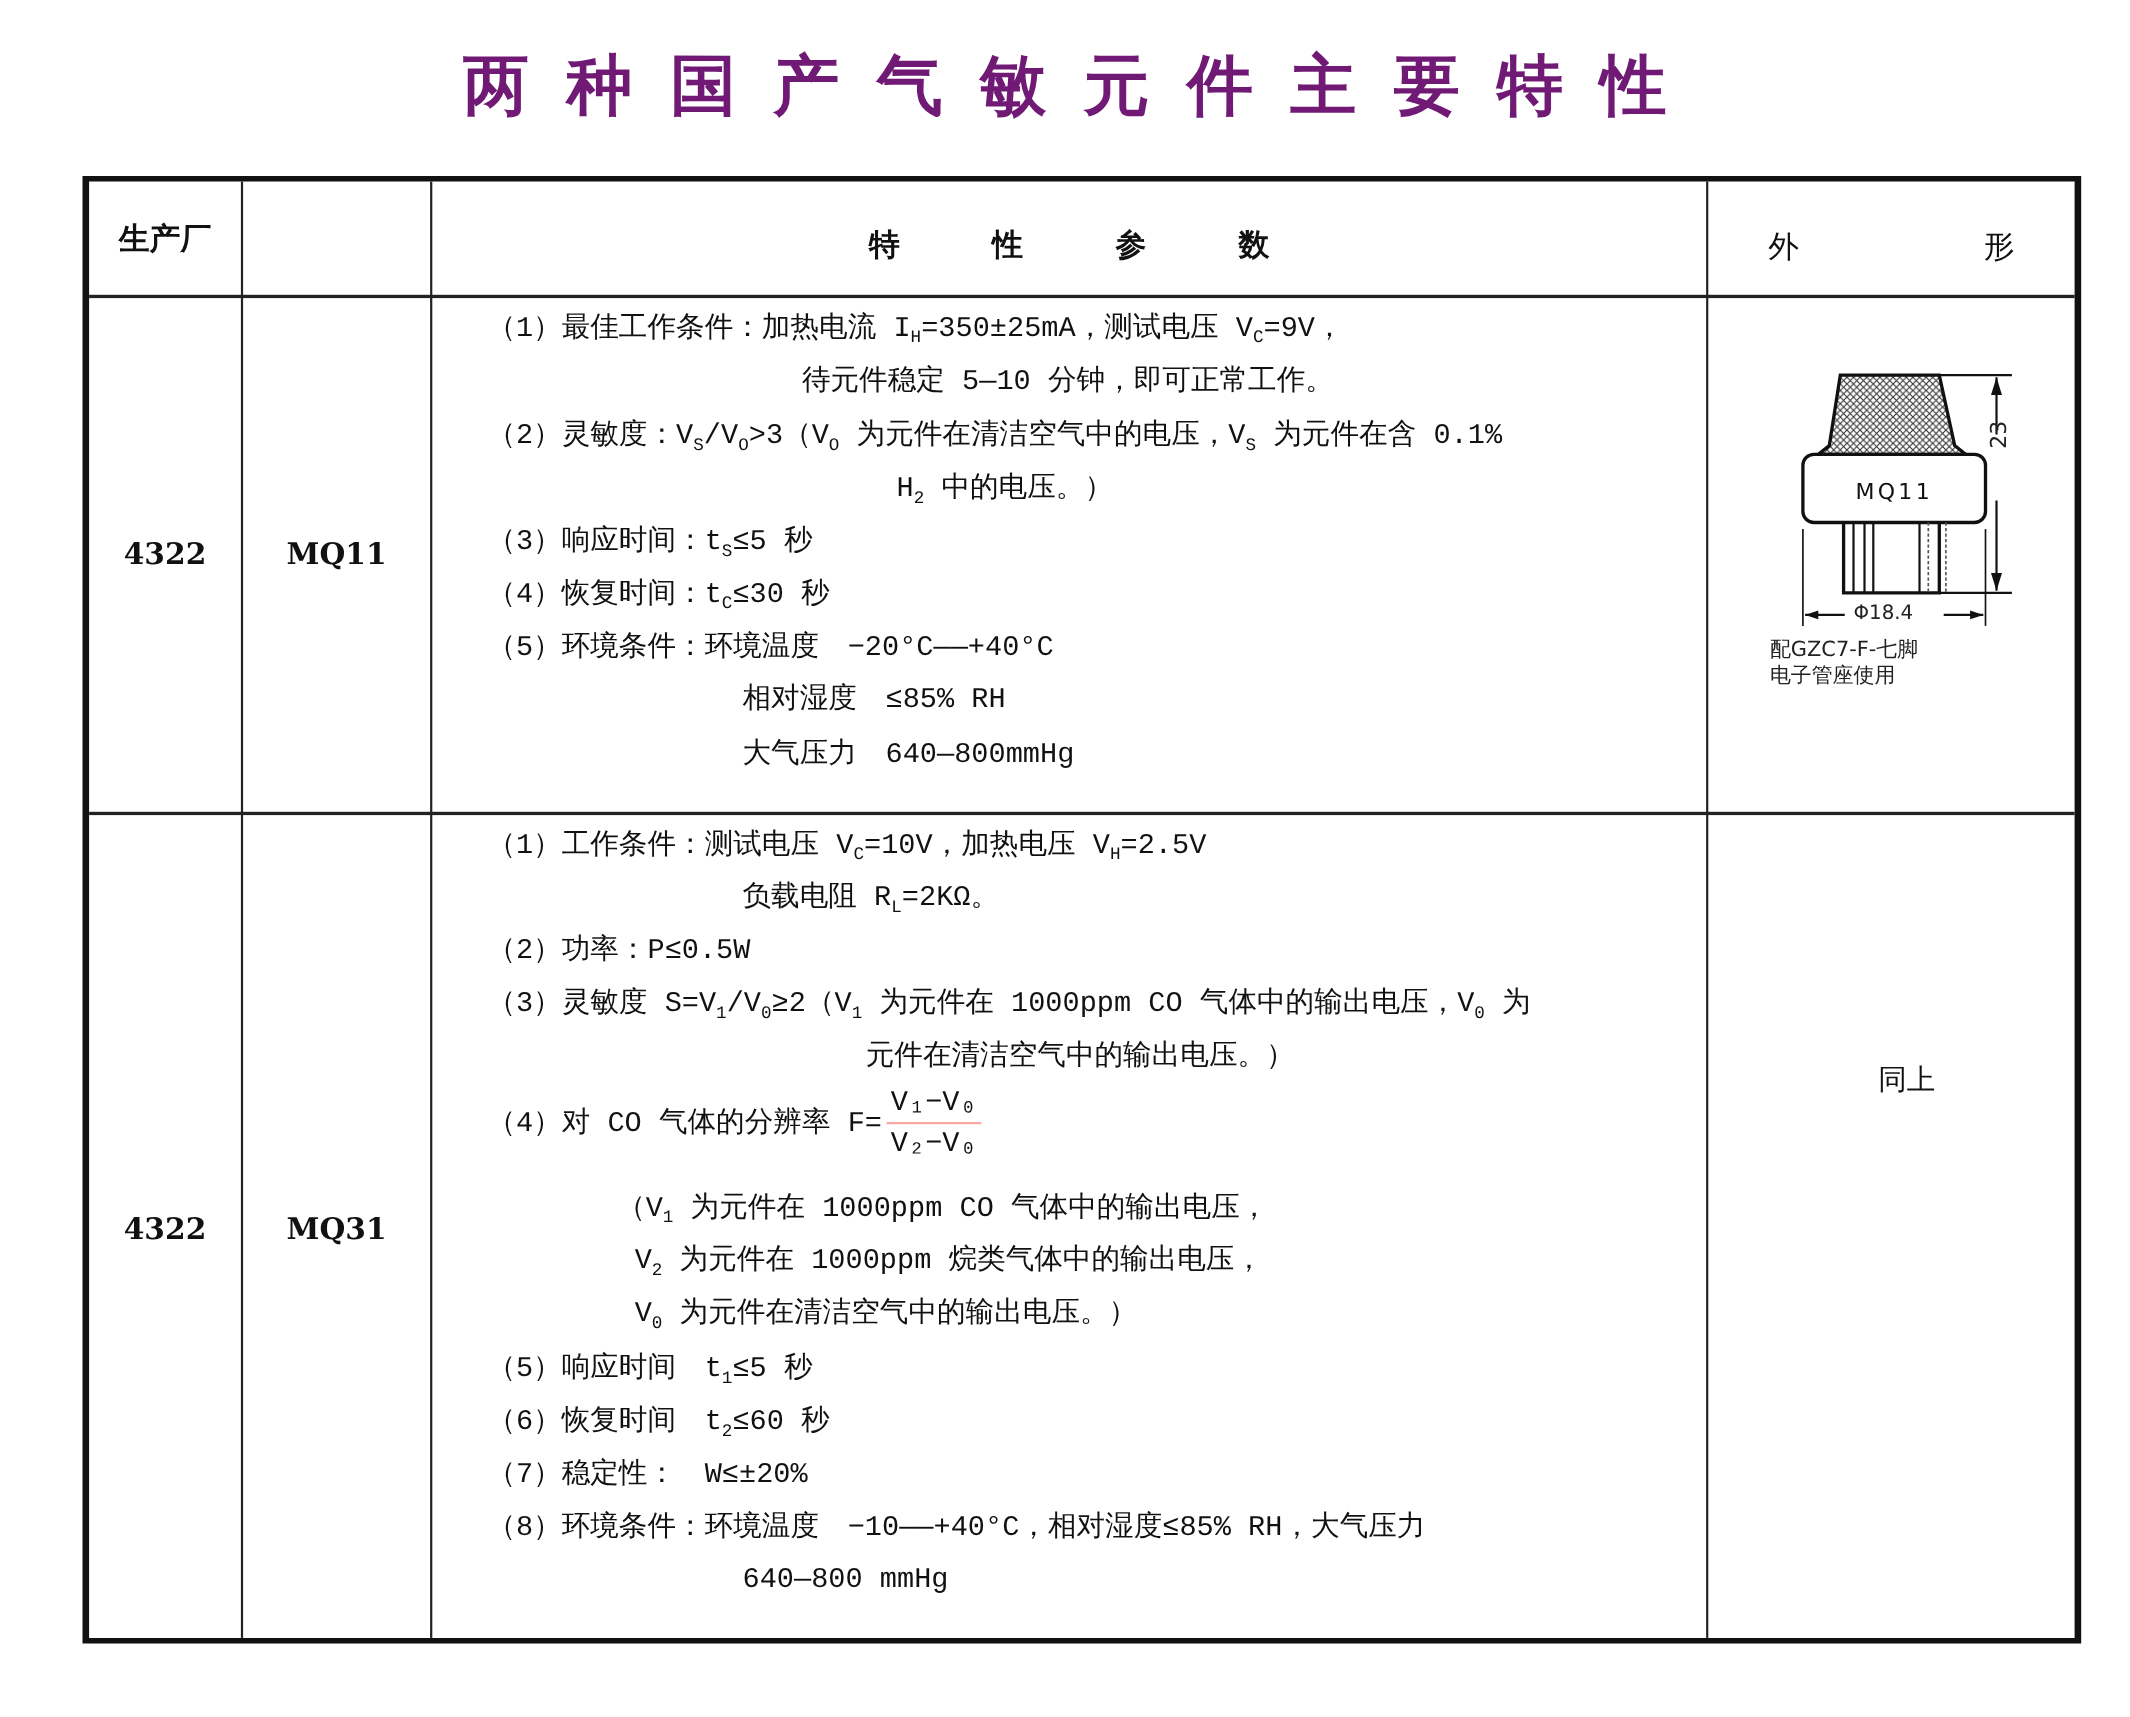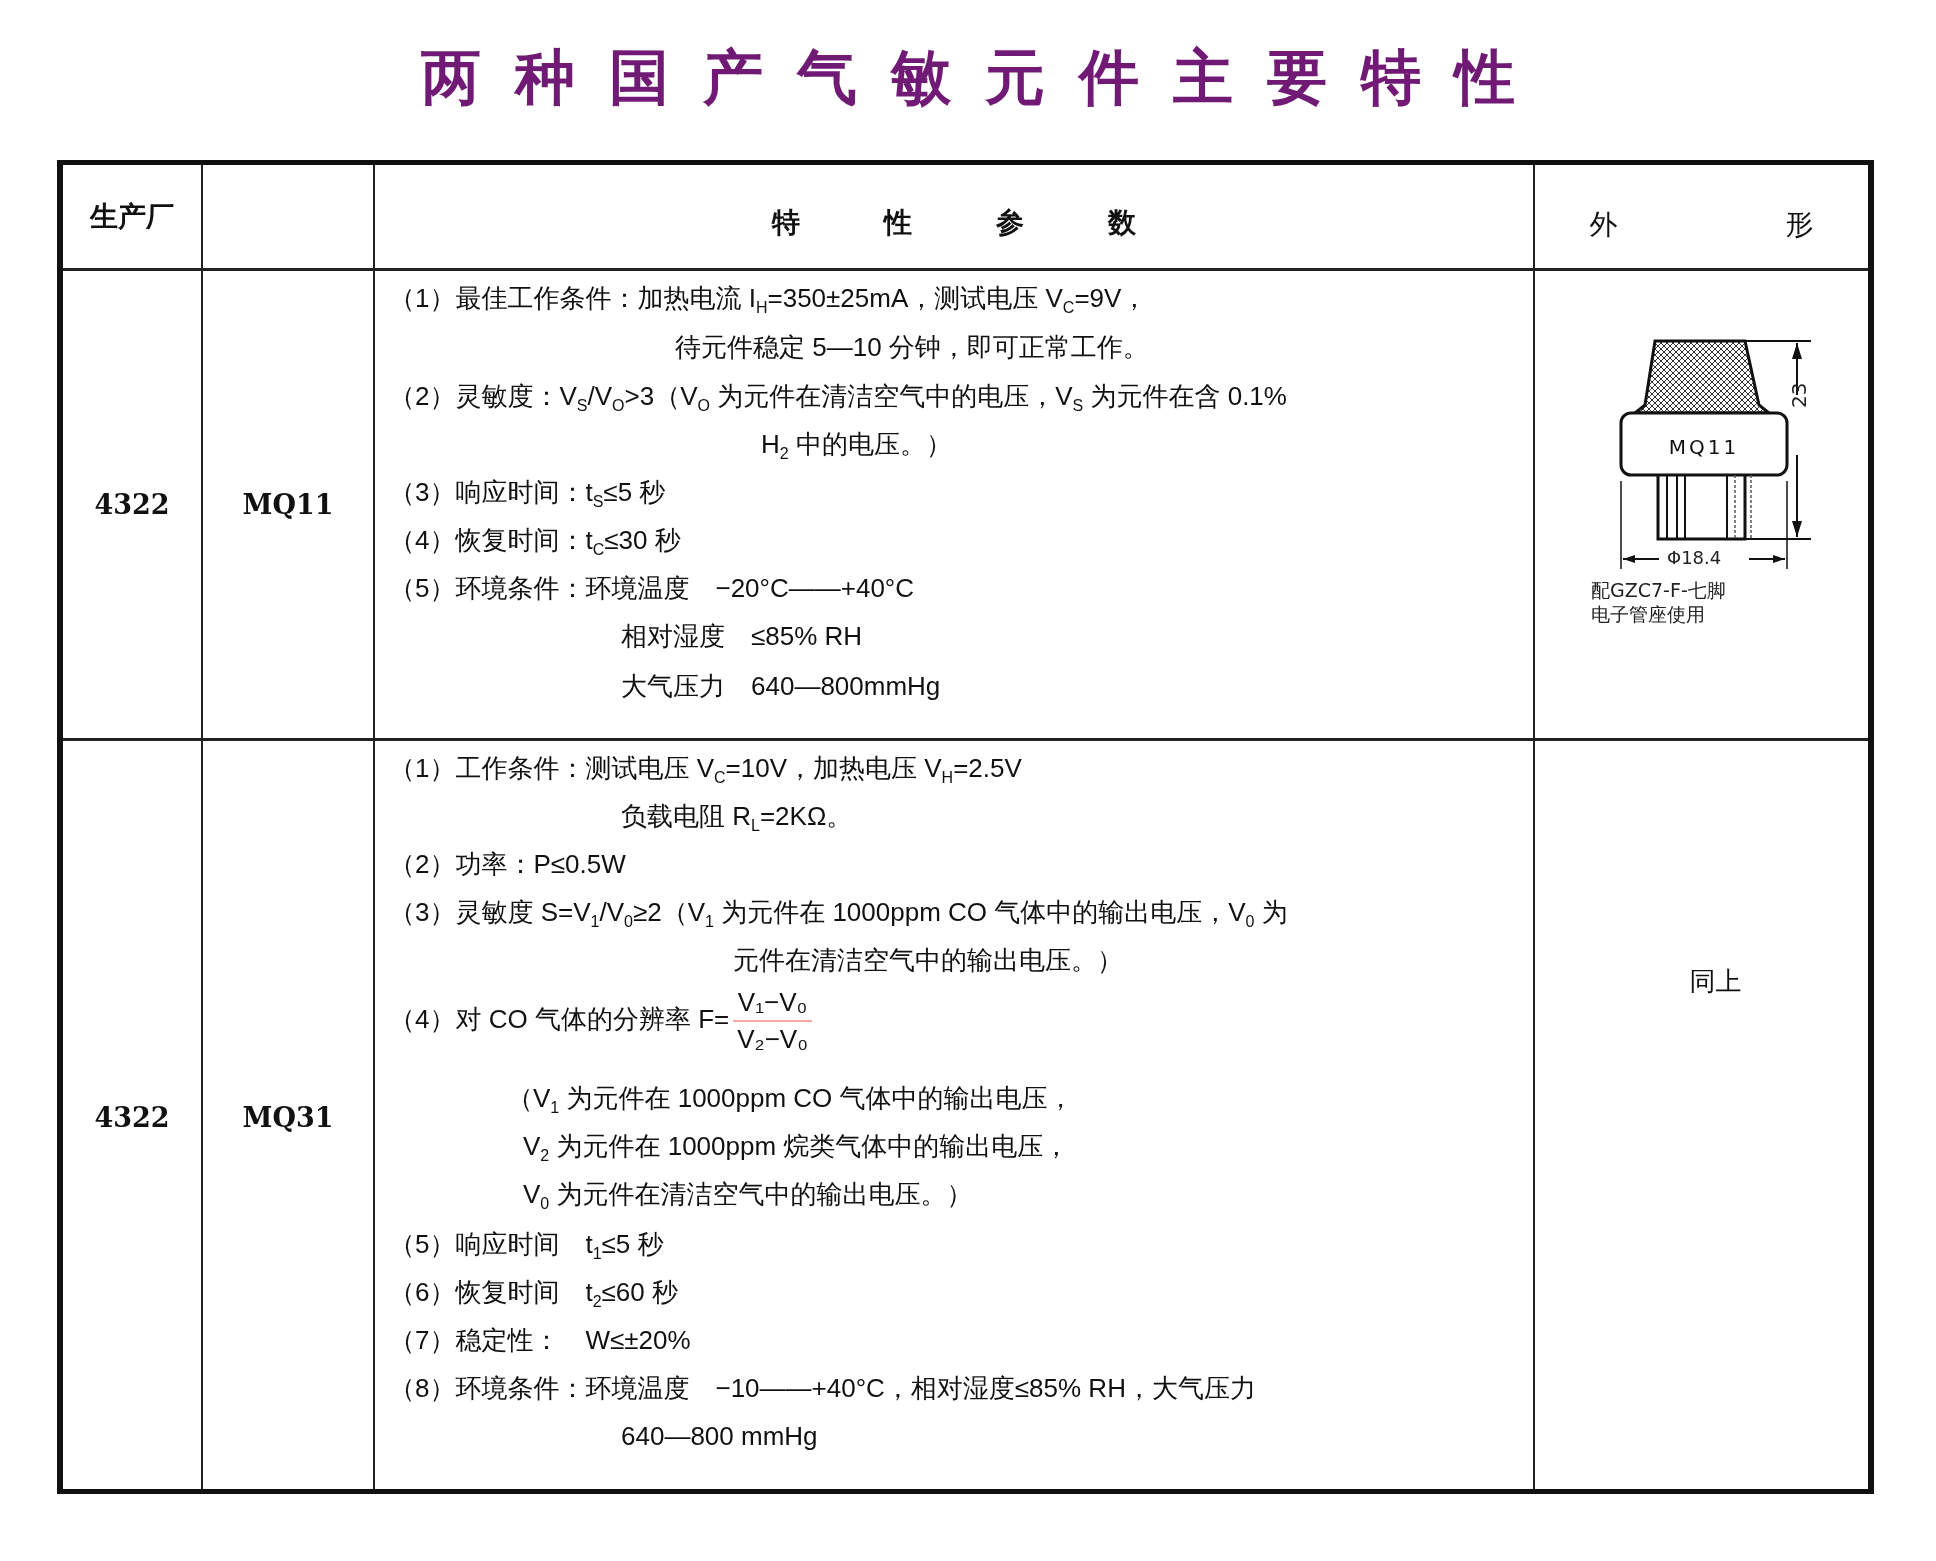--- a/index.html
+++ b/index.html
@@ -8,39 +8,40 @@
     font-family: "DejaVu Serif", "Liberation Serif", serif;
     color: #111111;
   }
   .title {
     position: absolute; left: 0; top: 38px; width: 1936px; text-align: center;
     font-family: "DejaVu Sans", sans-serif; font-weight: bold;
     font-size: 60px; letter-spacing: 34px; color: #701a75;
     padding-left: 34px; box-sizing: border-box;
   }
   .table {
-    position: absolute; left: 57px; top: 160px; width: 1817px; height: 1334px;
+    position: absolute; left: 75px; top: 160px; width: 1817px; height: 1334px;
     border-top: 5px solid #111; border-left: 6px solid #111;
     border-right: 6px solid #111; border-bottom: 5px solid #111;
     box-sizing: border-box;
   }
   .vline { position: absolute; top: 0; bottom: 0; width: 2px; background: #222; }
   .hline { position: absolute; left: 0; right: 0; height: 3px; background: #222; }
   .cell { position: absolute; box-sizing: border-box; }
   .hdr {
     font-family: "DejaVu Sans", sans-serif; font-weight: bold; font-size: 28px;
     display: flex; align-items: center; justify-content: center;
   }
   .center-text {
     display: flex; align-items: center; justify-content: center;
     font-family: "DejaVu Serif", serif; font-weight: bold; font-size: 27px;
   }
   .spec-line {
     position: absolute; font-size: 26px; white-space: nowrap; line-height: 1;
-    font-family: Liberation Sans, sans-serif;
+    font-family: Liberation Mono, monospace;
+    margin-left: 36px;
   }
   sub { font-size: 16px; vertical-align: -6px; }
   .frac { display: inline-block; vertical-align: middle; text-align: center; margin-left: 4px; }
   .frac .num { display: block; border-bottom: 2px solid #fca5a5; padding: 0 4px 2px 4px; }
   .frac .den { display: block; padding: 2px 4px 0 4px; }
   .drawing-note {
     position: absolute; font-family: "DejaVu Sans", sans-serif; font-size: 19px;
     line-height: 24px; color: #222; white-space: nowrap;
   }
 </style>

